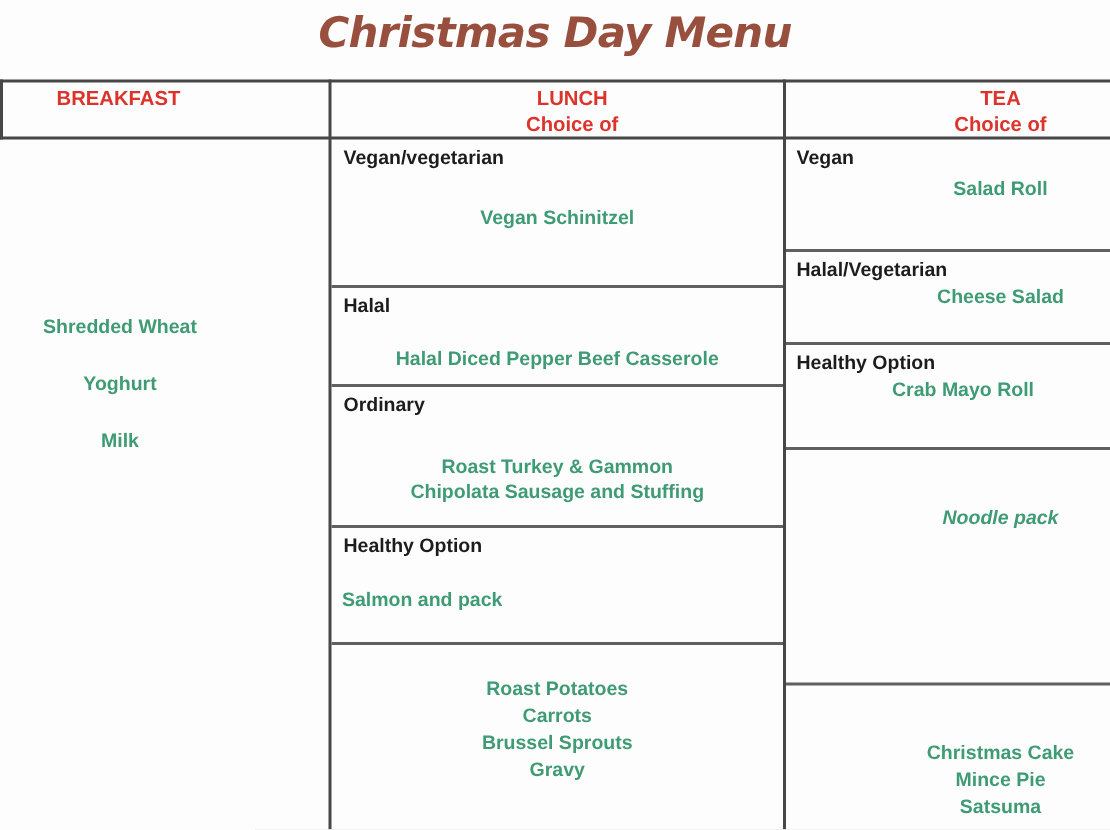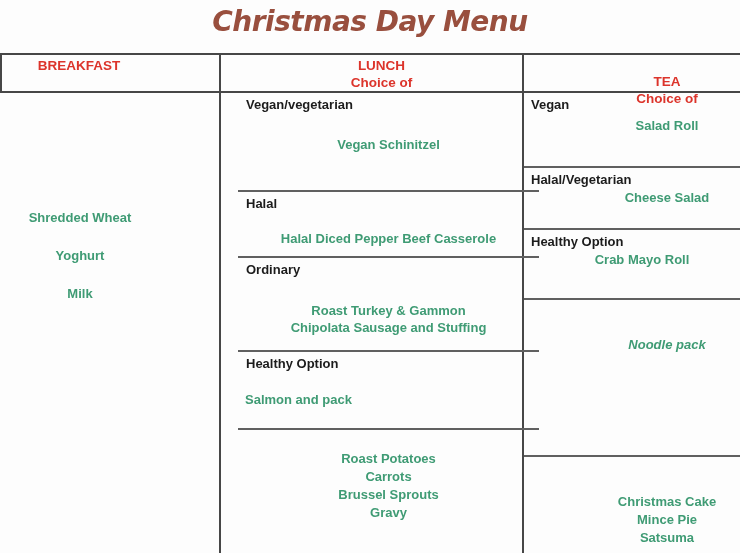--- a/index.html
+++ b/index.html
@@ -18,29 +18,29 @@
   .h-top{left:0;top:53px;width:740px;height:2px;}
   .h-hdr-bottom{left:0;top:91px;width:740px;height:2px;}
   .v-left{left:0;top:53px;width:2px;height:40px;}
   .v-1{left:219px;top:53px;width:2px;height:500px;}
   .v-2{left:522px;top:53px;width:2px;height:500px;}
   
   .hdr{position:absolute;top:57px;color:var(--header-red,#dc342b);font-weight:bold;
        font-size:13.5px;line-height:17px;text-align:center;box-sizing:border-box;}
   .hdr-breakfast{left:0;width:220px;padding-right:62px;}
   .hdr-lunch{left:221px;width:321px;}
-  .hdr-tea{left:524px;width:216px;padding-left:70px;margin-top:16px;}
+  .hdr-tea{left:524px;width:216px;padding-left:70px;}
   
   .breakfast-items{position:absolute;left:0;top:210px;width:160px;text-align:center;}
   .breakfast-items .item{margin-bottom:22px;}
   
   .item{color:var(--item-green,#3f9b74);font-weight:bold;font-size:13px;line-height:16px;}
   .sec-label{color:var(--label-black,#1c1c1c);font-weight:bold;font-size:13px;line-height:15px;}
   
-  .lunch-col{position:absolute;left:238px;top:93px;width:301px;}
+  .lunch-col{position:absolute;left:221px;top:93px;width:301px;}
   .lunch-col .sec{box-sizing:border-box;border-bottom:2px solid var(--border,#606060);}
   .lunch-col .sec:last-child{border-bottom:none;}
   .lunch-col .sec-label{padding:4px 0 0 8px;}
   .sec .centered{text-align:center;}
   .lunch-s1{height:99px;}  .lunch-s1 .item{margin-top:25px;}
   .lunch-s2{height:66px;}  .lunch-s2 .item{margin-top:20px;}
   .lunch-s3{height:94px;}  .lunch-s3 .item-first{margin-top:25px;}
   .lunch-s3 .item{line-height:17px;}
   .lunch-s4{height:78px;}  .lunch-s4 .item{margin-top:21px;padding-left:7px;}
   .lunch-s5{height:123px;padding-top:20px;} .lunch-s5 .item{line-height:18px;}

